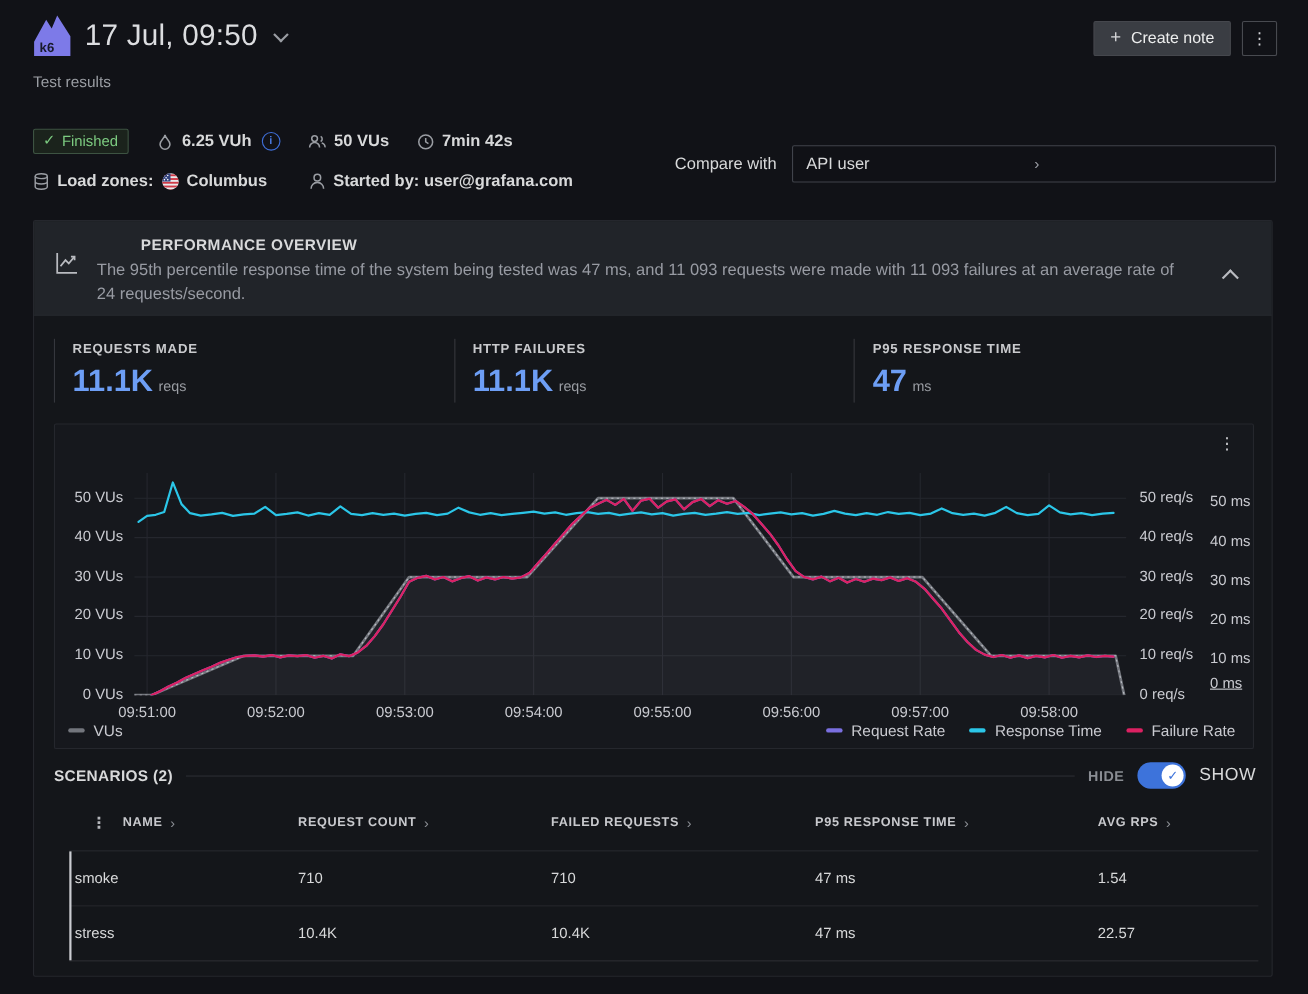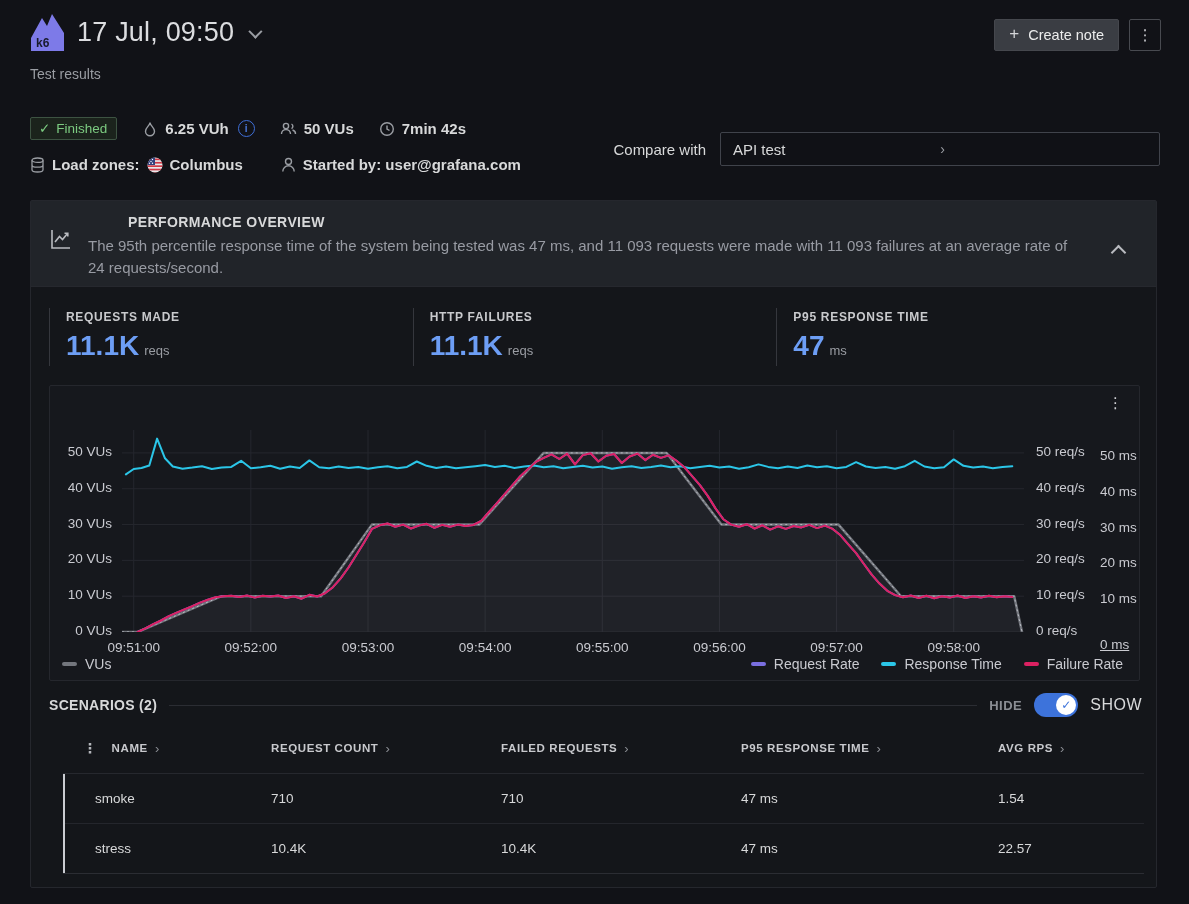--- a/index.html
+++ b/index.html
@@ -72,21 +72,21 @@
   .t-grid{display:grid;grid-template-columns:208px 230px 240px 257px 1fr;align-items:center;}
   .t-head{height:30px;margin-bottom:10px;}
   .th{font-size:11.5px;font-weight:700;letter-spacing:.6px;color:#c8c9cd;display:flex;align-items:center;gap:7px;cursor:pointer;}
   .th .sort{color:#8a8d93;font-size:13px;font-weight:400;}
   .th-first{display:flex;align-items:center;gap:14px;padding-left:20px;}
   .t-kebab{color:#b4b6bb;font-size:14px;cursor:pointer;}
   .t-body{position:relative;border-top:1px solid #26282e;border-bottom:1px solid #2b2d33;}
   .accent{position:absolute;left:0;top:0;bottom:0;width:2px;background:#caccd1;}
   .t-row{height:49px;font-size:13.5px;color:#d8d9da;cursor:pointer;}
   .t-row + .t-row{border-top:1px solid #24262c;}
-  .t-row .cell-name{padding-left:32px;}
+  .t-row .cell-name{padding-left:5px;}
 </style>
 </head>
 <body>
 
 <div id="app">
 
   <div class="logo">
     <svg viewBox="0 0 35 40" width="35" height="40">
       <path d="M1 38 L1 25 L12 5 L17 13 L22 1 L34 20 L34 38 Z" fill="#7d7ae8"></path>
       <text x="6" y="34" font-size="12" font-weight="bold" fill="#181a2b" font-family="Liberation Sans, sans-serif">k6</text>
@@ -173,21 +173,21 @@
           <path d="M1.8 14.5 a5.7 5.7 0 0 1 11.4 0" fill="none" stroke="#9a9da3" stroke-width="1.4"></path>
         </svg>
       <span>Started by: user@grafana.com</span>
     </span>
   </div>
 
   <div class="compare">
     <span class="compare-label">Compare with</span>
     <div class="compare-box">
       <div class="cb-left">
-        <span>API test</span>
+        <span>API user</span>
         <span class="gt">›</span>
       </div>
     </div>
   </div>
 
   <div class="panel">
 
     <div class="strip">
       <div class="strip-icon">
         <svg width="23" height="23" viewBox="0 0 23 23">
@@ -259,21 +259,21 @@
               <span>Response Time</span>
             </div>
             <div class="legend-item">
               <span class="swatch" style="background: rgb(220, 33, 98);"></span>
               <span>Failure Rate</span>
             </div>
           </div>
       </div>
     <div class="ylab" style="left: 0px; width: 62px; text-align: right; top: 237px;">0 VUs</div>
         <div class="ylab" style="left: 986px; top: 237px;">0 req/s</div>
-        <div class="ylab" style="left: 1050px; top: 251px; text-decoration: underline;">0 ms</div>
+        <div class="ylab" style="left: 1050px; top: 227px; text-decoration: underline;">0 ms</div>
         <div class="ylab" style="left: 0px; width: 62px; text-align: right; top: 201.184px;">10 VUs</div>
         <div class="ylab" style="left: 986px; top: 201.184px;">10 req/s</div>
         <div class="ylab" style="left: 1050px; top: 205.184px;">10 ms</div>
         <div class="ylab" style="left: 0px; width: 62px; text-align: right; top: 165.369px;">20 VUs</div>
         <div class="ylab" style="left: 986px; top: 165.369px;">20 req/s</div>
         <div class="ylab" style="left: 1050px; top: 169.369px;">20 ms</div>
         <div class="ylab" style="left: 0px; width: 62px; text-align: right; top: 129.553px;">30 VUs</div>
         <div class="ylab" style="left: 986px; top: 129.553px;">30 req/s</div>
         <div class="ylab" style="left: 1050px; top: 133.553px;">30 ms</div>
         <div class="ylab" style="left: 0px; width: 62px; text-align: right; top: 93.7376px;">40 VUs</div>

